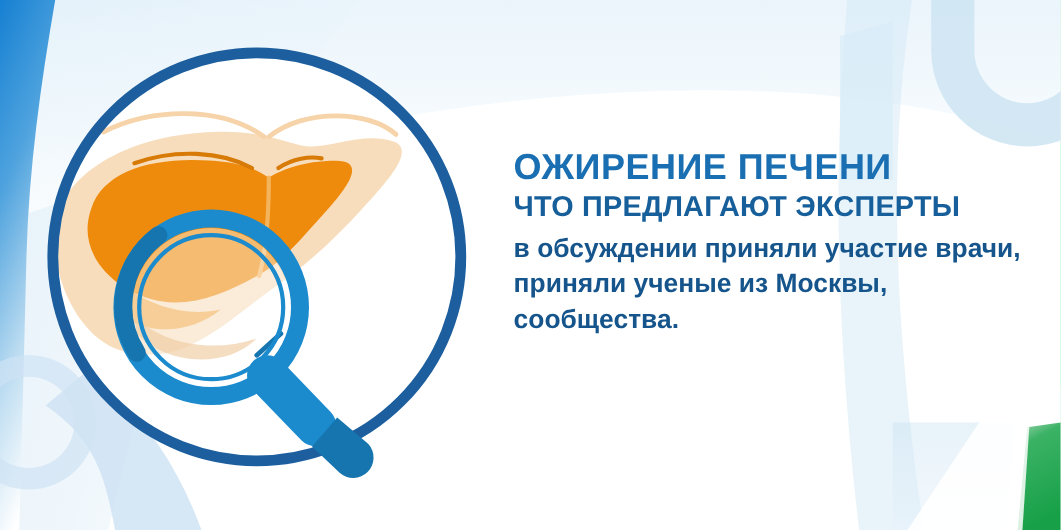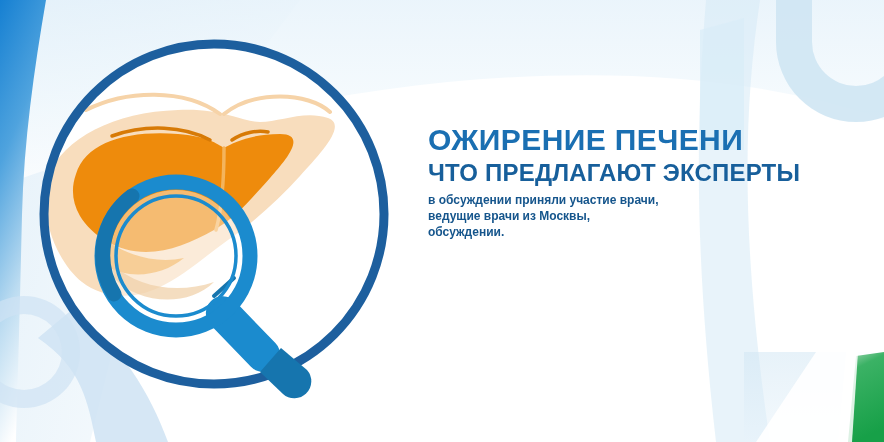--- a/index.html
+++ b/index.html
@@ -67,21 +67,21 @@
     white-space: nowrap;
   }
 
   .body-lines {
     margin: 5px 0 0 0;
     padding: 0;
     list-style: none;
   }
 
   .body-lines li {
-    font-size: 12px;
+    font-size: 22px;
     font-weight: bold;
     line-height: 1.345;
     color: #15558c;
     white-space: nowrap;
   }
 </style>
 </head>
 <body>
 
 <div id="banner">
@@ -202,18 +202,18 @@
     <path d="M86 268 A74 74 0 0 1 104 170" fill="none" stroke="#1675ae" stroke-width="15" stroke-linecap="round"></path>
   </svg>
 
   <div id="text-block">
     <div class="headline">ОЖИРЕНИЕ ПЕЧЕНИ</div>
 
     <div class="subhead">ЧТО ПРЕДЛАГАЮТ ЭКСПЕРТЫ</div>
 
     <ul class="body-lines">
       <li>в обсуждении приняли участие врачи,</li>
-      <li>ведущие врачи из Москвы,</li>
-      <li>обсуждении.</li>
+      <li>приняли ученые из Москвы,</li>
+      <li>сообщества.</li>
     </ul>
   </div>
 
 </div>
 
 </body></html>

